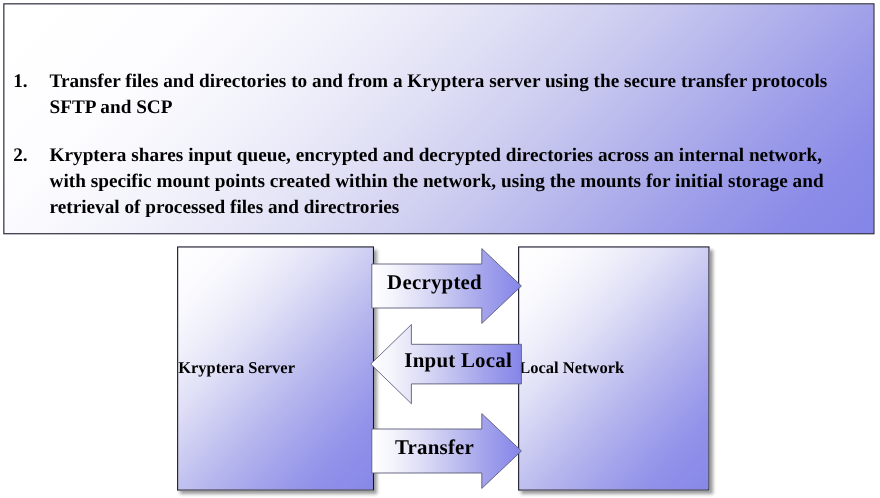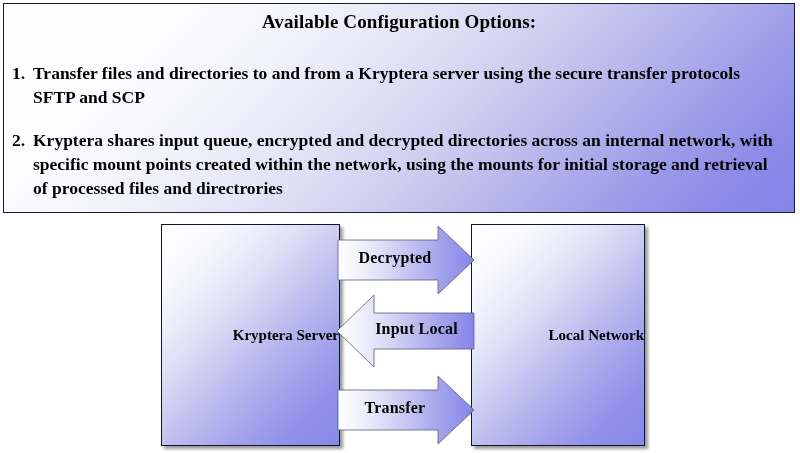--- a/index.html
+++ b/index.html
@@ -66,20 +66,21 @@
 
   .config-num {
     flex: 0 0 auto;
     width: 24px;
     text-align: left;
     padding-left: 3px;
     box-sizing: border-box;
   }
   .config-text {
     flex: 1 1 auto;
+    margin-left: 12px;
   }
 
   
   #diagram {
     position: absolute;
     left: 0;
     top: 213px;
     width: 800px;
     height: 240px;
   }
@@ -95,22 +96,21 @@
         #f0f0fb 24%,
         #e0e0f7 36%,
         #cbcbf2 48%,
         #b6b6ee 60%,
         #a3a3ec 72%,
         #9292ea 84%,
         #8787e9 100%);
     box-shadow: 3px 3px 3px rgba(0,0,0,0.40);
     display: flex;
     align-items: center;
-    justify-content: flex-end;
-    padding-left: 11px;
+    justify-content: flex-start;
   }
   .node-label {
     font-weight: bold;
     font-size: 15px;
     color: #000000;
     text-align: center;
   }
 
   #box-kryptera-server {
     left: 161px;
@@ -135,21 +135,21 @@
   .arrow-label {
     position: absolute;
     top: 0;
     left: 0;
     right: 0;
     bottom: 0;
     display: flex;
     align-items: center;
     justify-content: center;
     font-weight: bold;
-    font-size: 16px;
+    font-size: 19px;
     color: #000000;
     pointer-events: none;
     letter-spacing: 0.2px;
   }
 
   
   #arrow-decrypted {
     left: 338px;
     top: 13px;
     width: 136px;
@@ -171,21 +171,20 @@
     width: 136px;
     height: 72px;
   }
   #arrow-encrypted .arrow-label { top: 14px; bottom: 22px; left: 4px; right: 26px; }
 </style>
 </head>
 <body>
 
 <div id="header-panel">
 
-  <div id="header-title">Available Configuration Options:</div>
 
   <div class="config-item" id="config-item-1">
     <span class="config-num">1.</span>
     <span class="config-text">Transfer files and directories to and from a Kryptera server using the secure transfer protocols SFTP and SCP</span>
   </div>
 
   <div class="config-item" id="config-item-2">
     <span class="config-num">2.</span>
     <span class="config-text">Kryptera shares input queue, encrypted and decrypted directories across an internal network, with specific mount points created within the network, using the mounts for initial storage and retrieval of processed files and directrories</span>
   </div>

